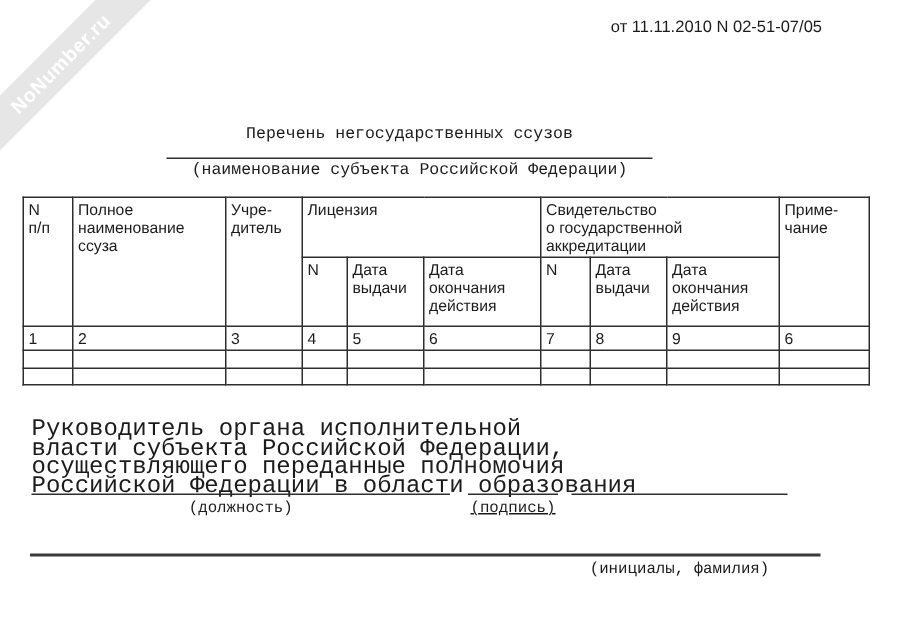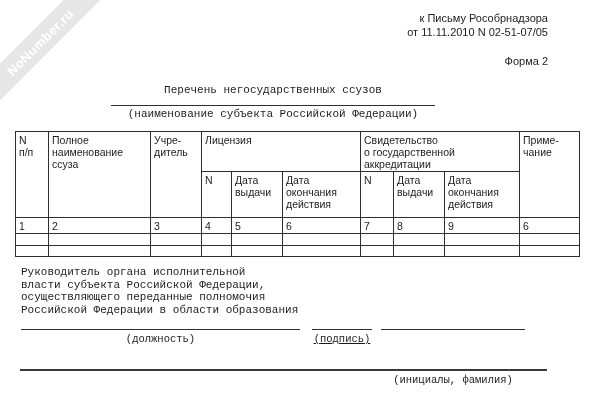--- a/index.html
+++ b/index.html
@@ -69,23 +69,23 @@
   }
   tr.hdr-top  { height:38px; }
   tr.hdr-sub  { height:46px; }
   tr.num-row  { height:15px; }
   tr.empty-a  { height:12px; }
   tr.empty-b  { height:11px; }
 
   
   .signatory {
     position:absolute;
-    left:21px; top:266px;
+    left:21px; top:280px;
     font-family:"Liberation Mono", monospace;
-    font-size:11px; line-height:12.6px;
+    font-size:16px; line-height:12.6px;
     white-space:pre-line;
   }
 
   
   .sig-line { position:absolute; height:0; border-top:1px solid #2e2e2e; top:329px; }
   .sig-line.pos  { left:21px;  width:279px; }
   .sig-line.sign { left:312px; width:60px;  }
   .sig-line.name { left:381px; width:144px; }
 
   .sig-label {
@@ -108,23 +108,21 @@
 </head>
 <body>
 
 <div class="page">
 
   <div class="watermark">
     <span>NoNumber.ru</span>
   </div>
 
   <div class="letter-ref">
-    <div>к Письму Рособрнадзора</div>
     <div>от 11.11.2010 N 02-51-07/05</div>
-    <div class="form-label">Форма 2</div>
   </div>
 
   <div class="title-block">
     <div>Перечень негосударственных ссузов</div>
     <div class="title-rule"></div>
     <div>(наименование субъекта Российской Федерации)</div>
   </div>
 
   <table class="form-table">
     <colgroup>

